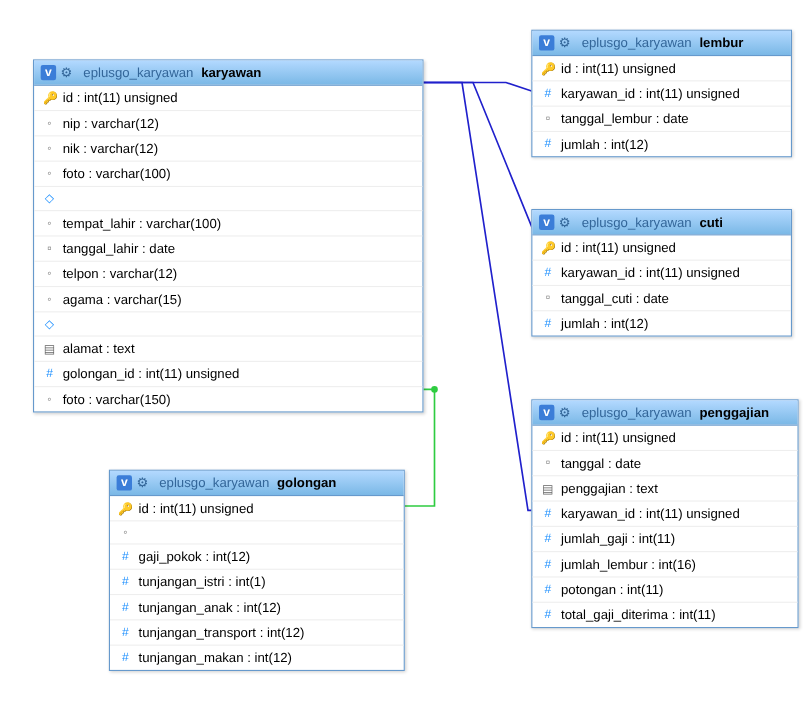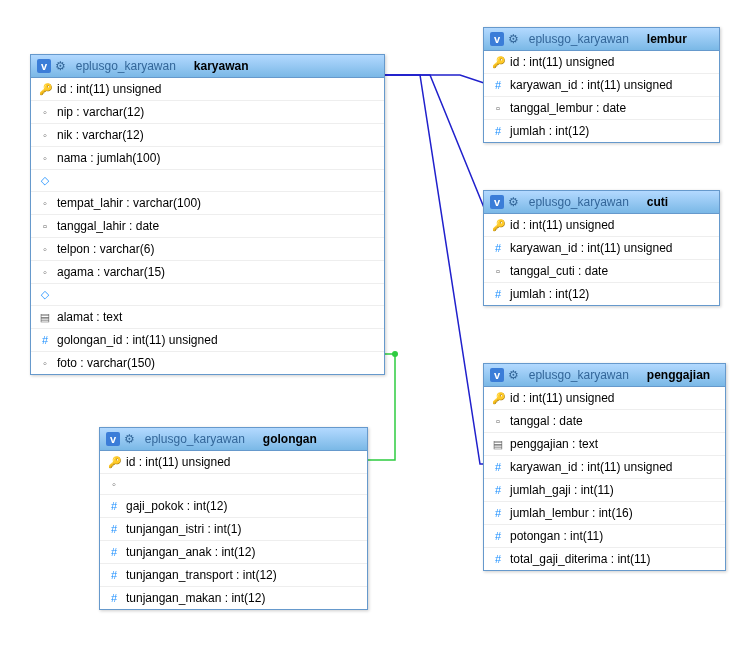--- a/index.html
+++ b/index.html
@@ -45,21 +45,21 @@
   }
   .db-name {
     color: #336699;
     font-size: 12px;
     margin-left: 6px;
   }
   .tbl-name {
     color: #000;
     font-weight: bold;
     font-size: 12px;
-    margin-left: 14px;
+    margin-left: 3px;
   }
   .col-row {
     padding: 4px 8px;
     border-top: 1px solid #eee;
     display: flex;
     align-items: center;
     gap: 6px;
     white-space: nowrap;
   }
   .col-row:first-of-type { border-top: none; }
@@ -112,36 +112,36 @@
       <div class="col-row">
         <span class="ico ico-txt">◦</span>
         <span>nip : varchar(12)</span>
       </div>
       <div class="col-row">
         <span class="ico ico-txt">◦</span>
         <span>nik : varchar(12)</span>
       </div>
       <div class="col-row">
         <span class="ico ico-txt">◦</span>
-        <span>nama : jumlah(100)</span>
+        <span>foto : varchar(100)</span>
       </div>
       <div class="col-row">
         <span class="ico ico-dia">◇</span>
       </div>
       <div class="col-row">
         <span class="ico ico-txt">◦</span>
         <span>tempat_lahir : varchar(100)</span>
       </div>
       <div class="col-row">
         <span class="ico ico-date">▫</span>
         <span>tanggal_lahir : date</span>
       </div>
       <div class="col-row">
         <span class="ico ico-txt">◦</span>
-        <span>telpon : varchar(6)</span>
+        <span>telpon : varchar(12)</span>
       </div>
       <div class="col-row">
         <span class="ico ico-txt">◦</span>
         <span>agama : varchar(15)</span>
       </div>
       <div class="col-row">
         <span class="ico ico-dia">◇</span>
       </div>
       <div class="col-row">
         <span class="ico ico-txt">▤</span>

